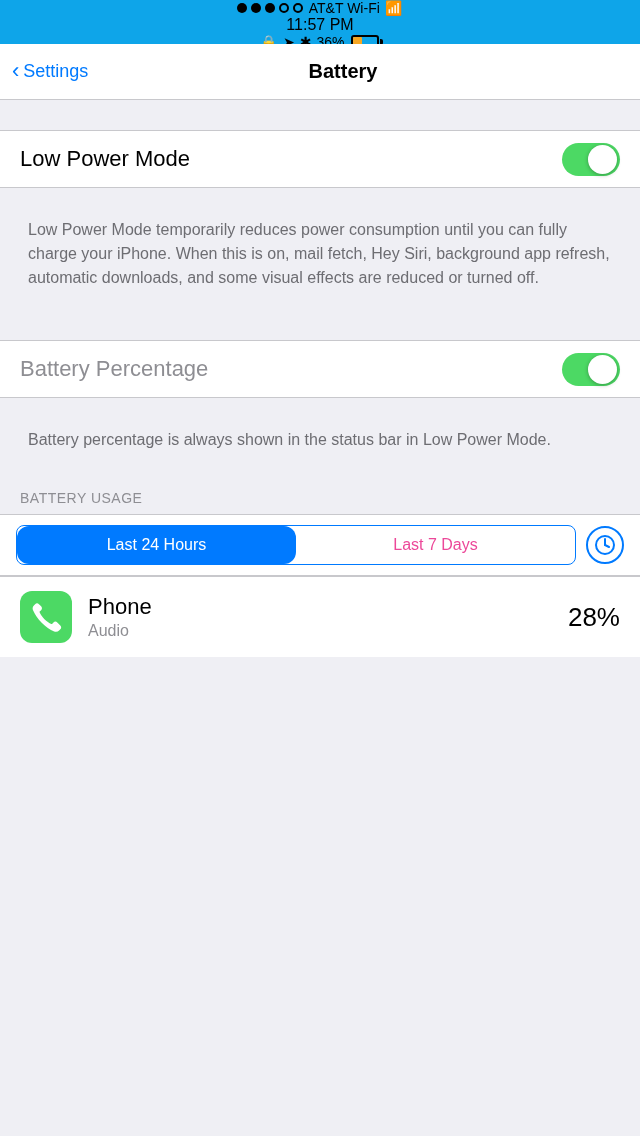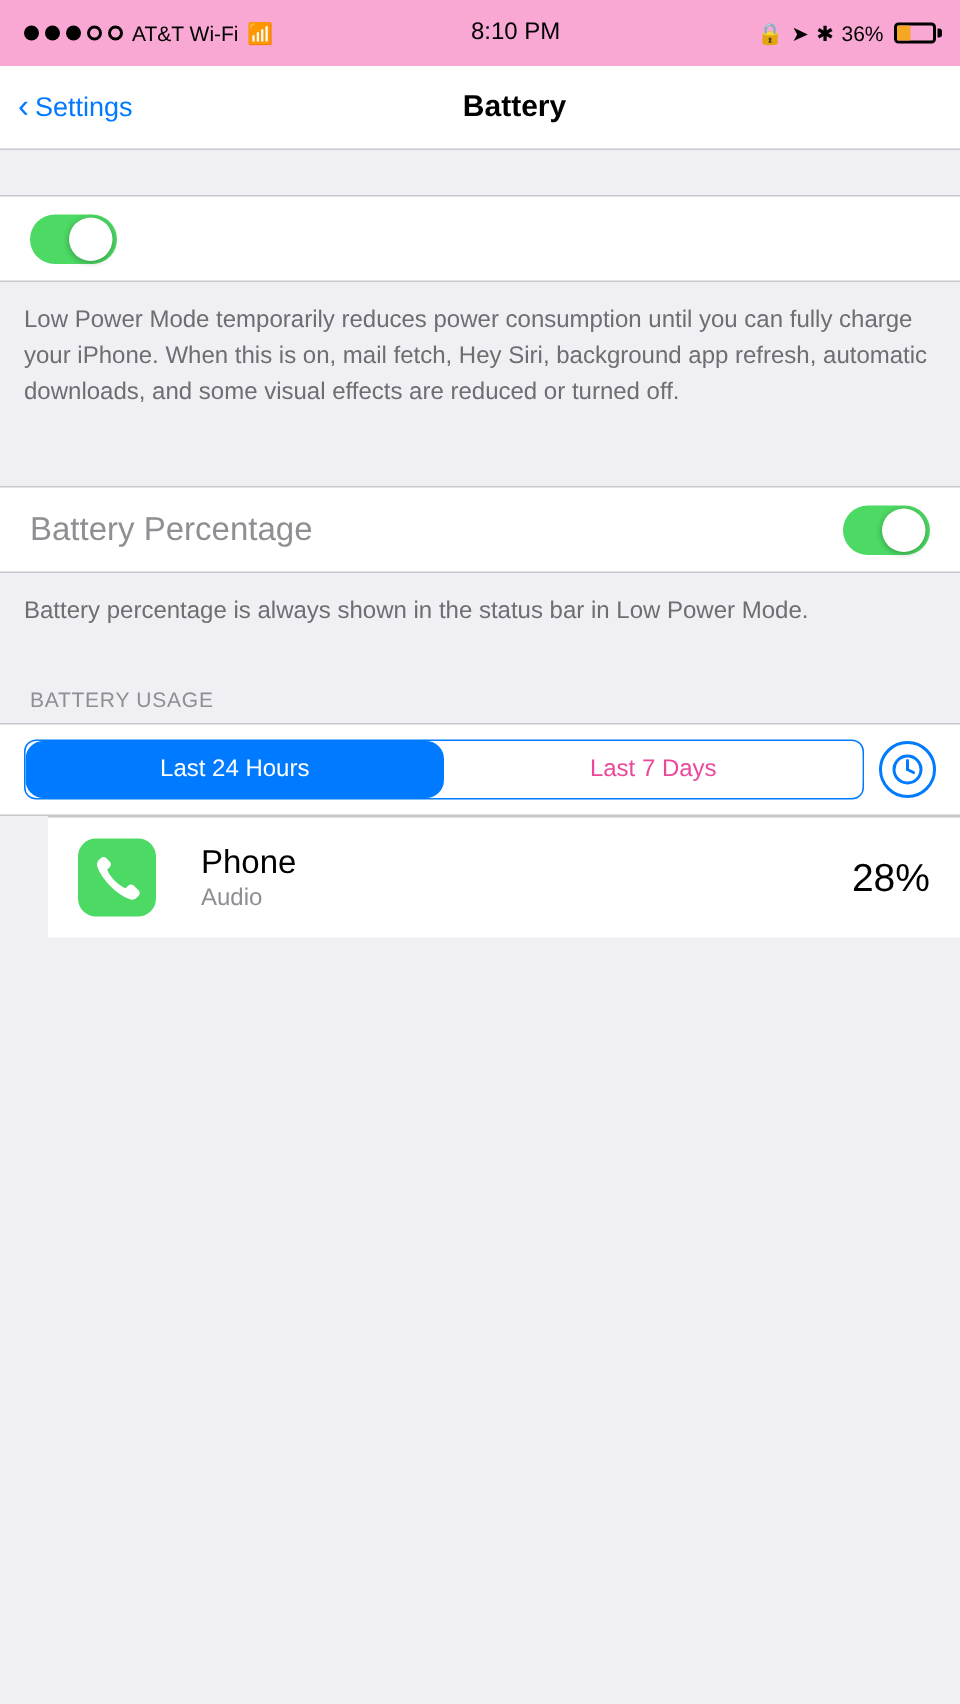--- a/index.html
+++ b/index.html
@@ -8,28 +8,29 @@
       width: 640px;
       min-height: 1136px;
       background: #efeff4;
       font-family: -apple-system, 'Helvetica Neue', Arial, sans-serif;
       color: #000;
       overflow-x: hidden;
     }
 
     
     .status-bar {
-      background: #f9a8d4;
+      background: #0ea5e9;
       height: 44px;
       display: flex;
       align-items: center;
       justify-content: space-between;
       padding: 0 16px;
       font-size: 15px;
       font-weight: 500;
+      flex-direction: column;
     }
     .status-left { display: flex; align-items: center; gap: 6px; }
     .status-dots { display: flex; gap: 4px; }
     .dot { width: 10px; height: 10px; border-radius: 50%; background: #000; }
     .dot.empty { background: transparent; border: 2px solid #000; }
     .status-carrier { font-size: 14px; font-weight: 500; }
     .status-wifi { font-size: 14px; }
     .status-center { font-size: 16px; font-weight: 500; }
     .status-right { display: flex; align-items: center; gap: 5px; font-size: 14px; }
     .battery-icon {
@@ -133,24 +134,25 @@
       width: 29px;
       height: 29px;
       border-radius: 50%;
       background: #fff;
       box-shadow: 0 1px 4px rgba(0,0,0,0.3);
     }
 
     
     .description-block {
       background: #efeff4;
-      padding: 14px 16px 20px;
+      padding: 14px 28px 20px;
       font-size: 16px;
       color: #6d6d72;
       line-height: 1.5;
+      margin-top: 16px;
     }
 
     
     .section-header {
       padding: 18px 20px 8px;
       font-size: 14px;
       color: #8e8e93;
       text-transform: uppercase;
       letter-spacing: 0.5px;
       background: #efeff4;
@@ -203,22 +205,21 @@
       flex-shrink: 0;
     }
 
     
     .app-row {
       background: #fff;
       border-top: 1px solid #c8c8cc;
       padding: 14px 20px;
       display: flex;
       align-items: center;
-      gap: 30px;
-      margin-left: 32px;
+      gap: 16px;
     }
     .app-icon-wrapper {
       width: 52px;
       height: 52px;
       border-radius: 12px;
       background: #4cd964;
       display: flex;
       align-items: center;
       justify-content: center;
       flex-shrink: 0;
@@ -250,21 +251,21 @@
     <div class="status-dots">
       <div class="dot"></div>
       <div class="dot"></div>
       <div class="dot"></div>
       <div class="dot empty"></div>
       <div class="dot empty"></div>
     </div>
     <span class="status-carrier">AT&amp;T Wi-Fi</span>
     <span class="status-wifi">📶</span>
   </div>
-  <div class="status-center">8:10 PM</div>
+  <div class="status-center">11:57 PM</div>
   <div class="status-right">
     <span>🔒</span>
     <span>➤</span>
     <span>✱</span>
     <span>36%</span>
     <div class="battery-icon">
       <div class="battery-fill"></div>
     </div>
   </div>
 </div>
@@ -273,20 +274,21 @@
   <div class="nav-back">
     <span class="nav-back-chevron">‹</span>
     <span>Settings</span>
   </div>
   <span class="nav-title">Battery</span>
 </div>
 
 <div class="section">
   <div style="height:30px; background:#efeff4;"></div>
   <div class="section-row">
+    <span class="section-label">Low Power Mode</span>
     <div class="toggle">
       <div class="toggle-knob"></div>
     </div>
   </div>
   <div class="description-block">Low Power Mode temporarily reduces power consumption until you can fully charge your iPhone. When this is on, mail fetch, Hey Siri, background app refresh, automatic downloads, and some visual effects are reduced or turned off.</div>
 </div>
 
 <div class="section">
   <div style="height:30px; background:#efeff4;"></div>
   <div class="section-row">

